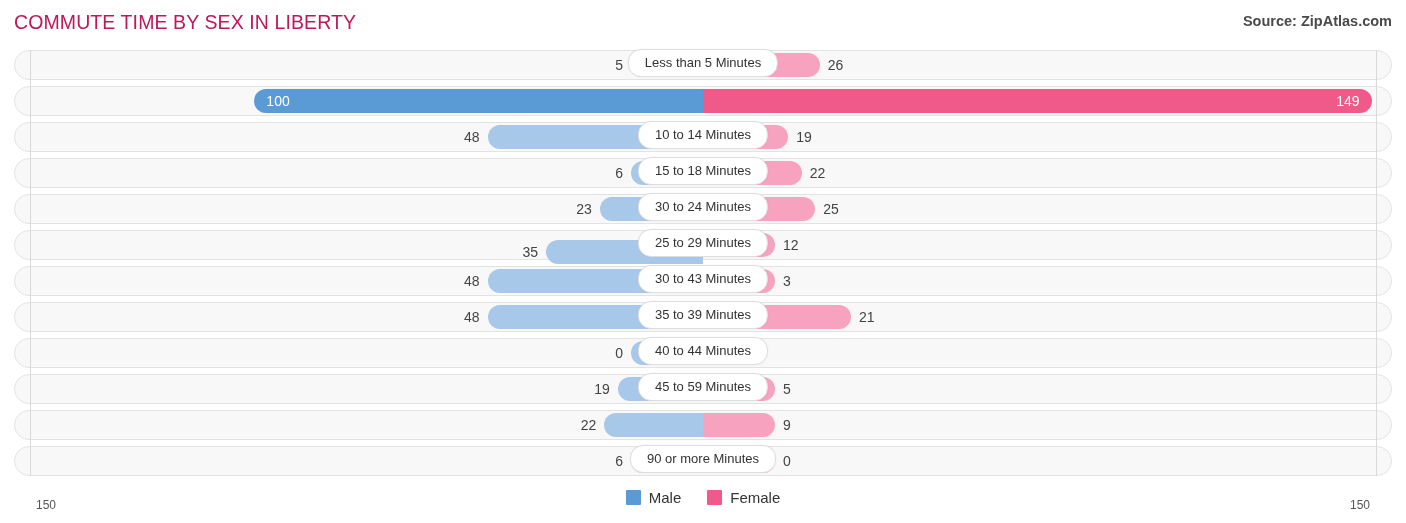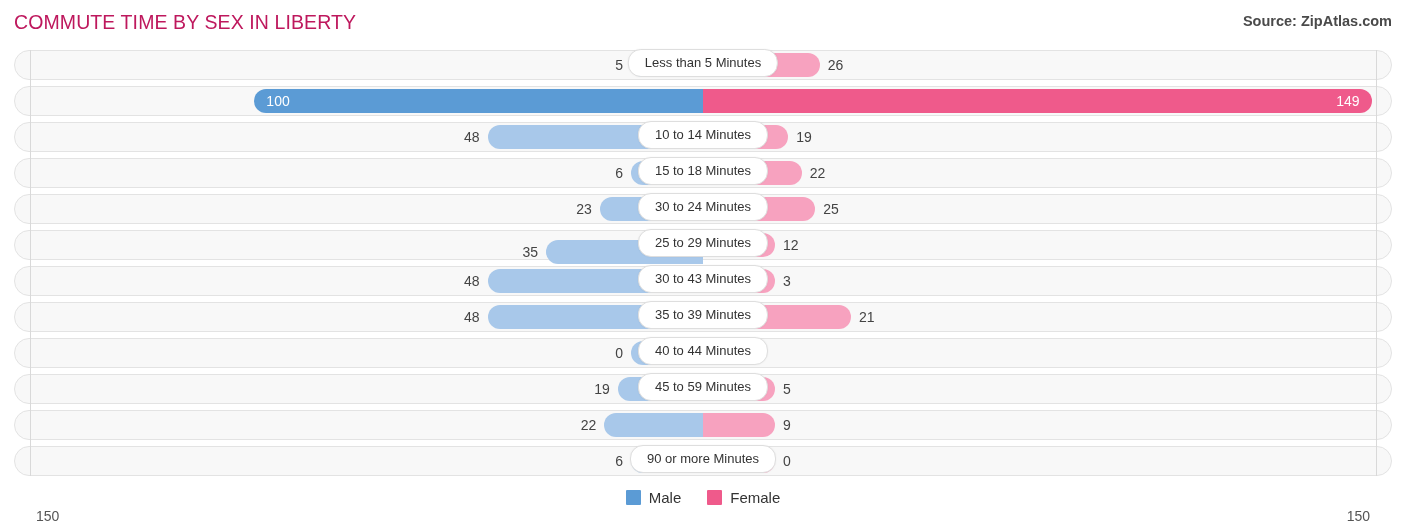--- a/index.html
+++ b/index.html
@@ -166,22 +166,22 @@
   
   .footer {
     position: absolute;
     left: 0;
     top: 484px;
     width: 1406px;
     height: 39px;
   }
   .axis-max {
     position: absolute;
-    top: 24px;
-    font-size: 14px;
+    top: 14px;
+    font-size: 12px;
     color: #555;
   }
   .axis-max.left  { left: 36px; }
   .axis-max.right { right: 36px; }
   .legend {
     position: absolute;
     left: 0; right: 0;
     top: 5px;
     display: flex;
     justify-content: center;

